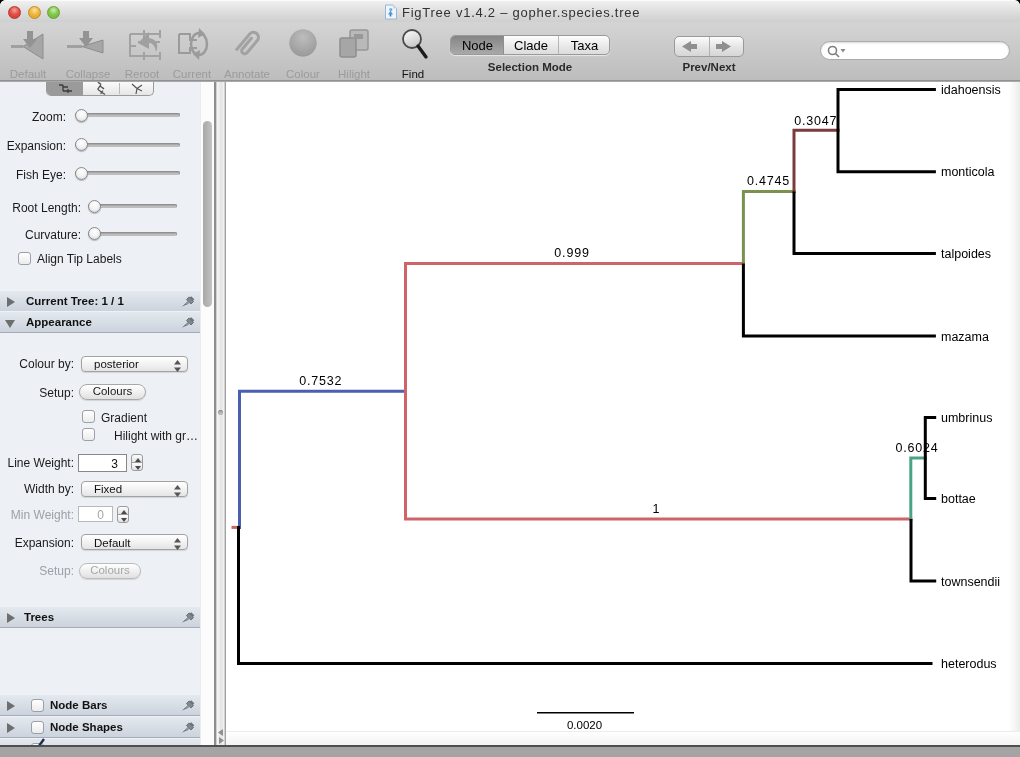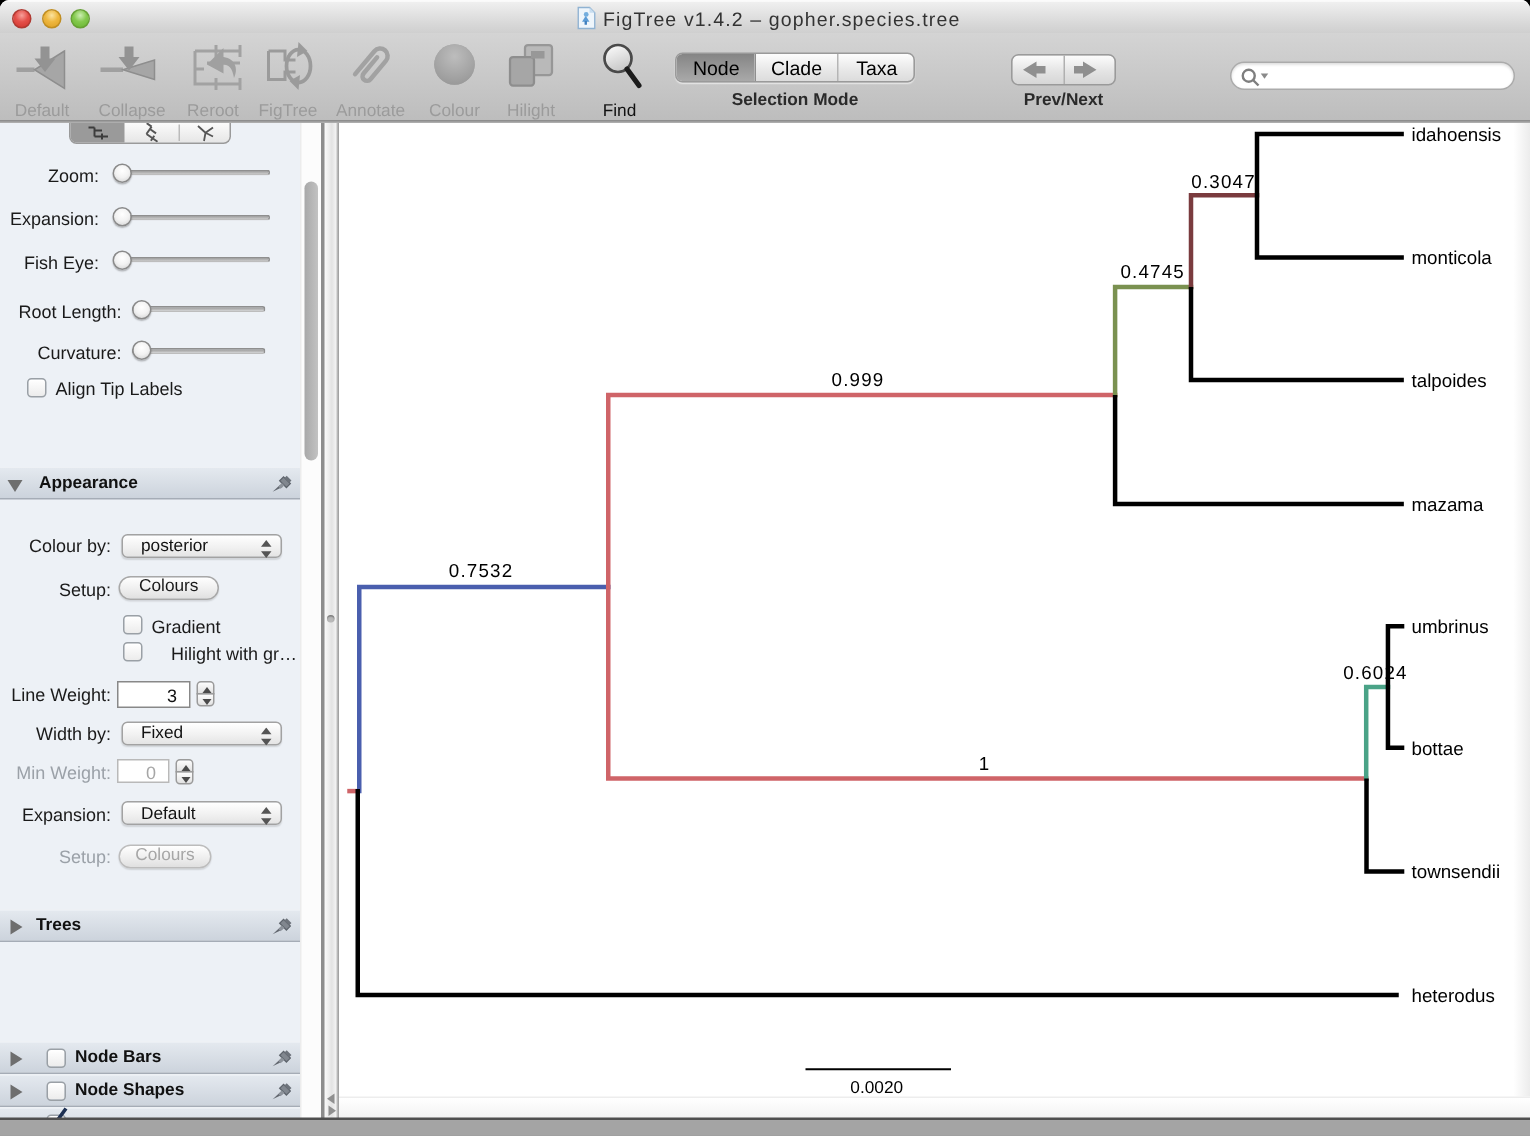--- a/index.html
+++ b/index.html
@@ -124,21 +124,21 @@
     <div class="tbitem" style="left:118px;width:48px">
         <div class="tblabel" style="top:42px">Reroot</div>
       </div>
     <svg style="position:absolute;left:177px;top:6px" width="34" height="32" viewBox="0 0 34 32">
       <path d="M2 6 h11 v6 h7 M2 6 v19 h11 v-5 h7" fill="none" stroke="#9b9b9b" stroke-width="2"></path>
       <ellipse cx="22" cy="16" rx="8" ry="11" fill="none" stroke="#9b9b9b" stroke-width="2.5"></ellipse>
       <path d="M22 0 l6 6 -7 4 Z" fill="#9b9b9b"></path>
       <path d="M22 32 l-6 -6 7 -4 Z" fill="#9b9b9b"></path>
     </svg>
     <div class="tbitem" style="left:168px;width:48px">
-        <div class="tblabel" style="top:42px">FigTree</div>
+        <div class="tblabel" style="top:42px">Current</div>
       </div>
     <svg style="position:absolute;left:233px;top:5px" width="28" height="36" viewBox="0 0 28 36">
       <path d="M9 28 L9 8 a5 5 0 0 1 10 0 L19 24 a3 3 0 0 1 -6 0 L13 10" fill="none" stroke="#a2a2a2" stroke-width="3" stroke-linecap="round" transform="rotate(40 14 18)"></path>
     </svg>
     <div class="tbitem" style="left:223px;width:48px">
         <div class="tblabel" style="top:42px">Annotate</div>
       </div>
     <svg style="position:absolute;left:288px;top:6px" width="30" height="30" viewBox="0 0 30 30">
       <circle cx="15" cy="15" r="13.5" fill="#a3a3a3"></circle>
       <circle cx="15" cy="15" r="13.5" fill="url(#ballgrad)"></circle>
@@ -245,20 +245,27 @@
     <div class="slabel" style="left:0px;top:118.5px;width:81px">Root Length:</div>
     <div class="track" style="left:88px;top:122px;width:89px"></div>
     <div class="knob" style="left:88px;top:117.5px"></div>
     <div class="slabel" style="left:0px;top:146px;width:81px">Curvature:</div>
     <div class="track" style="left:88px;top:149.5px;width:89px"></div>
     <div class="knob" style="left:88px;top:145px"></div>
 
     <div class="cb" style="left:18px;top:170px"></div>
     <div class="slabel" style="left:37px;top:170px;width:110px;text-align:left">Align Tip Labels</div>
 
+    <div class="header" style="top:208px">
+      <div class="tri-r" style="left:7px;top:6px"></div>
+      <div class="htext" style="left:26px">Current Tree: 1 / 1</div>
+      <svg class="pin" style="left:181px;top:4px" viewBox="0 0 16 13">
+          <use href="#pinico"></use>
+        </svg>
+    </div>
 
     <div class="header" style="top:229px">
       <div class="tri-d" style="left:5px;top:8px"></div>
       <div class="htext" style="left:26px">Appearance</div>
       <svg class="pin" style="left:181px;top:4px" viewBox="0 0 16 13">
           <use href="#pinico"></use>
         </svg>
     </div>
 
     <div class="slabel" style="left:0px;top:275px;width:74px">Colour by:</div>

